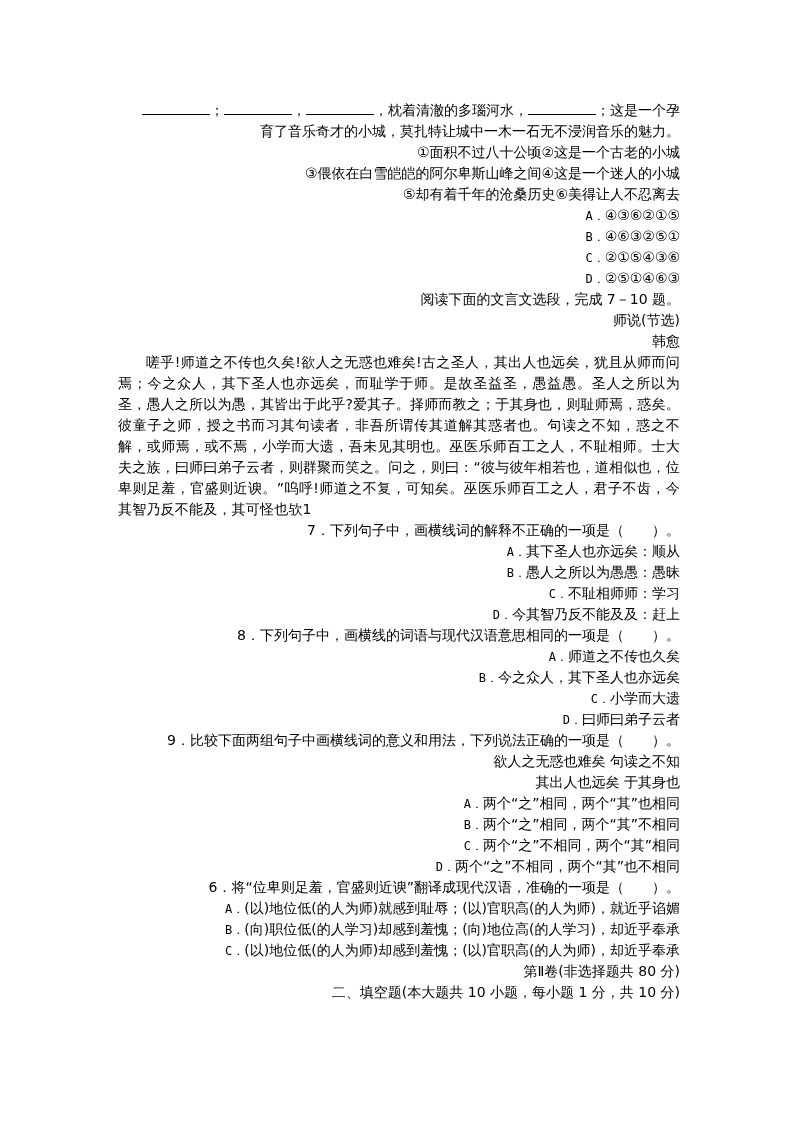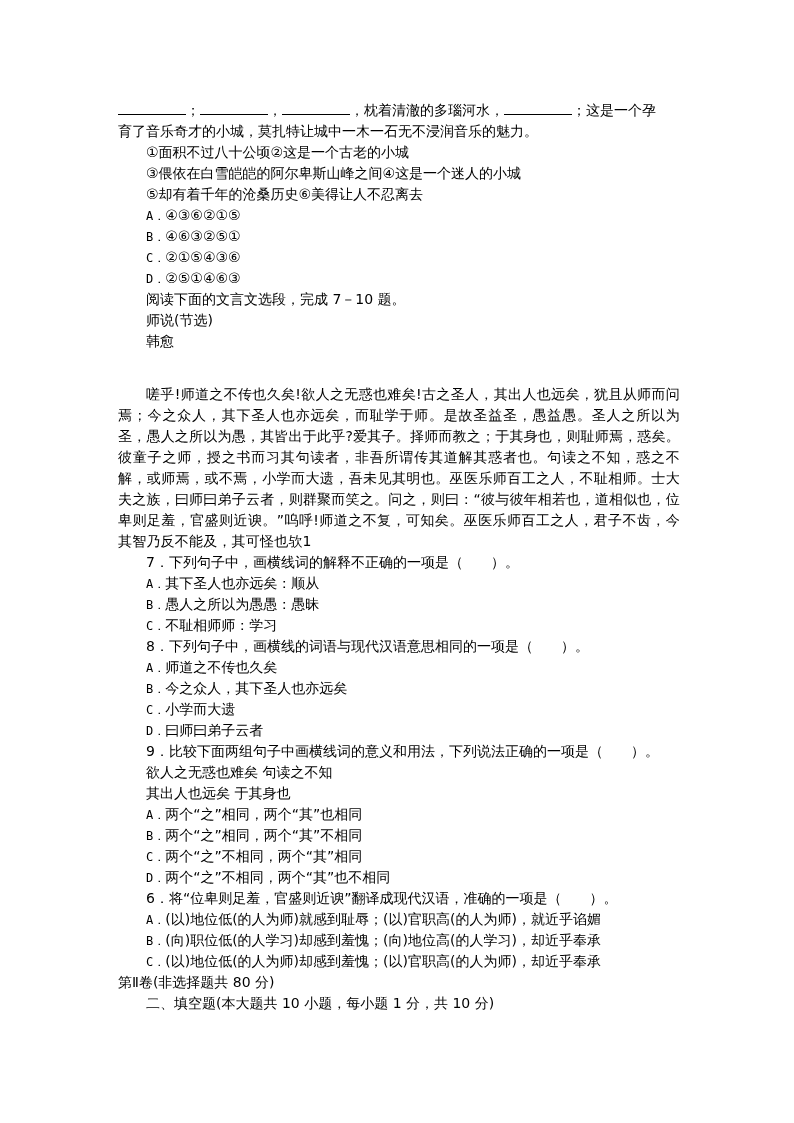--- a/index.html
+++ b/index.html
@@ -20,28 +20,28 @@
       left: 118px;
       top: 100px;
       width: 562px;
       font-size: 14px;
       line-height: 21px;
     }
     .line {
       white-space: nowrap;
       height: 21px;
       overflow: visible;
+      text-align: right;
     }
     .wrap {
       white-space: normal;
       height: auto;
       text-align: justify;
       text-align-last: left;
       letter-spacing: 0.2px;
-      margin-top: 32px;
     }
     .indent { padding-left: 28px; }
     .blank {
       display: inline-block;
       width: 68px;
       border-bottom: 1px solid #000;
       height: 14px;
       vertical-align: baseline;
     }
     .opt { font-family: "DejaVu Sans Mono", "Liberation Mono", monospace; font-size: 12px; }
@@ -65,20 +65,21 @@
 
   <div class="line indent">阅读下面的文言文选段，完成 7－10 题。</div>
   <div class="line indent">师说(节选)</div>
   <div class="line indent">韩愈</div>
   <div class="wrap" style="text-indent:28px;">嗟乎!师道之不传也久矣!欲人之无惑也难矣!古之圣人，其出人也远矣，犹且从师而问焉；今之众人，其下圣人也亦远矣，而耻学于师。是故圣益圣，愚益愚。圣人之所以为圣，愚人之所以为愚，其皆出于此乎?爱其子。择师而教之；于其身也，则耻师焉，惑矣。彼童子之师，授之书而习其句读者，非吾所谓传其道解其惑者也。句读之不知，惑之不解，或师焉，或不焉，小学而大遗，吾未见其明也。巫医乐师百工之人，不耻相师。士大夫之族，曰师曰弟子云者，则群聚而笑之。问之，则曰：“彼与彼年相若也，道相似也，位卑则足羞，官盛则近谀。”呜呼!师道之不复，可知矣。巫医乐师百工之人，君子不齿，今其智乃反不能及，其可怪也欤1</div>
 
   <div class="line indent">7．下列句子中，画横线词的解释不正确的一项是（　　）。</div>
   <div class="line indent"><span class="opt">A．</span><span>其下圣人也亦远矣：顺从</span></div>
   <div class="line indent"><span class="opt">B．</span><span>愚人之所以为愚愚：愚昧</span></div>
   <div class="line indent"><span class="opt">C．</span><span>不耻相师师：学习</span></div>
+  <div class="line indent"><span class="opt">D．</span><span>今其智乃反不能及及：赶上</span></div>
 
   <div class="line indent">8．下列句子中，画横线的词语与现代汉语意思相同的一项是（　　）。</div>
   <div class="line indent"><span class="opt">A．</span><span>师道之不传也久矣</span></div>
   <div class="line indent"><span class="opt">B．</span><span>今之众人，其下圣人也亦远矣</span></div>
   <div class="line indent"><span class="opt">C．</span><span>小学而大遗</span></div>
   <div class="line indent"><span class="opt">D．</span><span>曰师曰弟子云者</span></div>
 
   <div class="line indent">9．比较下面两组句子中画横线词的意义和用法，下列说法正确的一项是（　　）。</div>
   <div class="line indent">欲人之无惑也难矣 句读之不知</div>
   <div class="line indent">其出人也远矣 于其身也</div>

